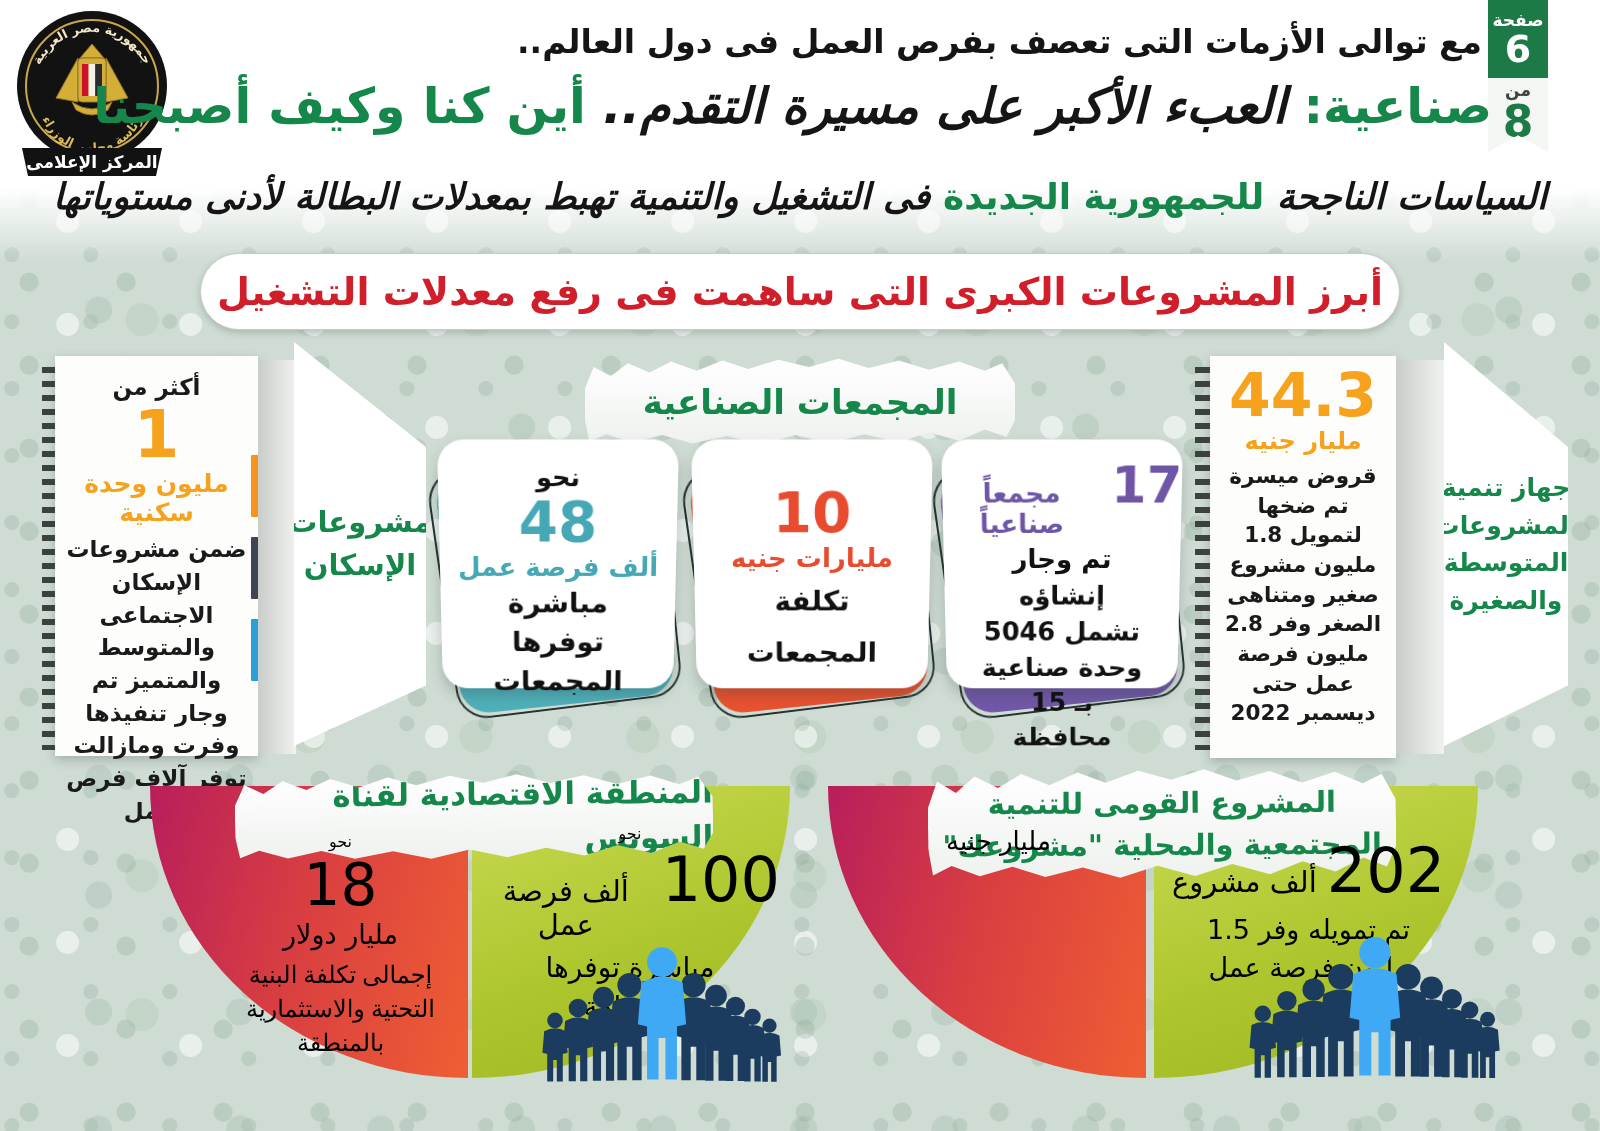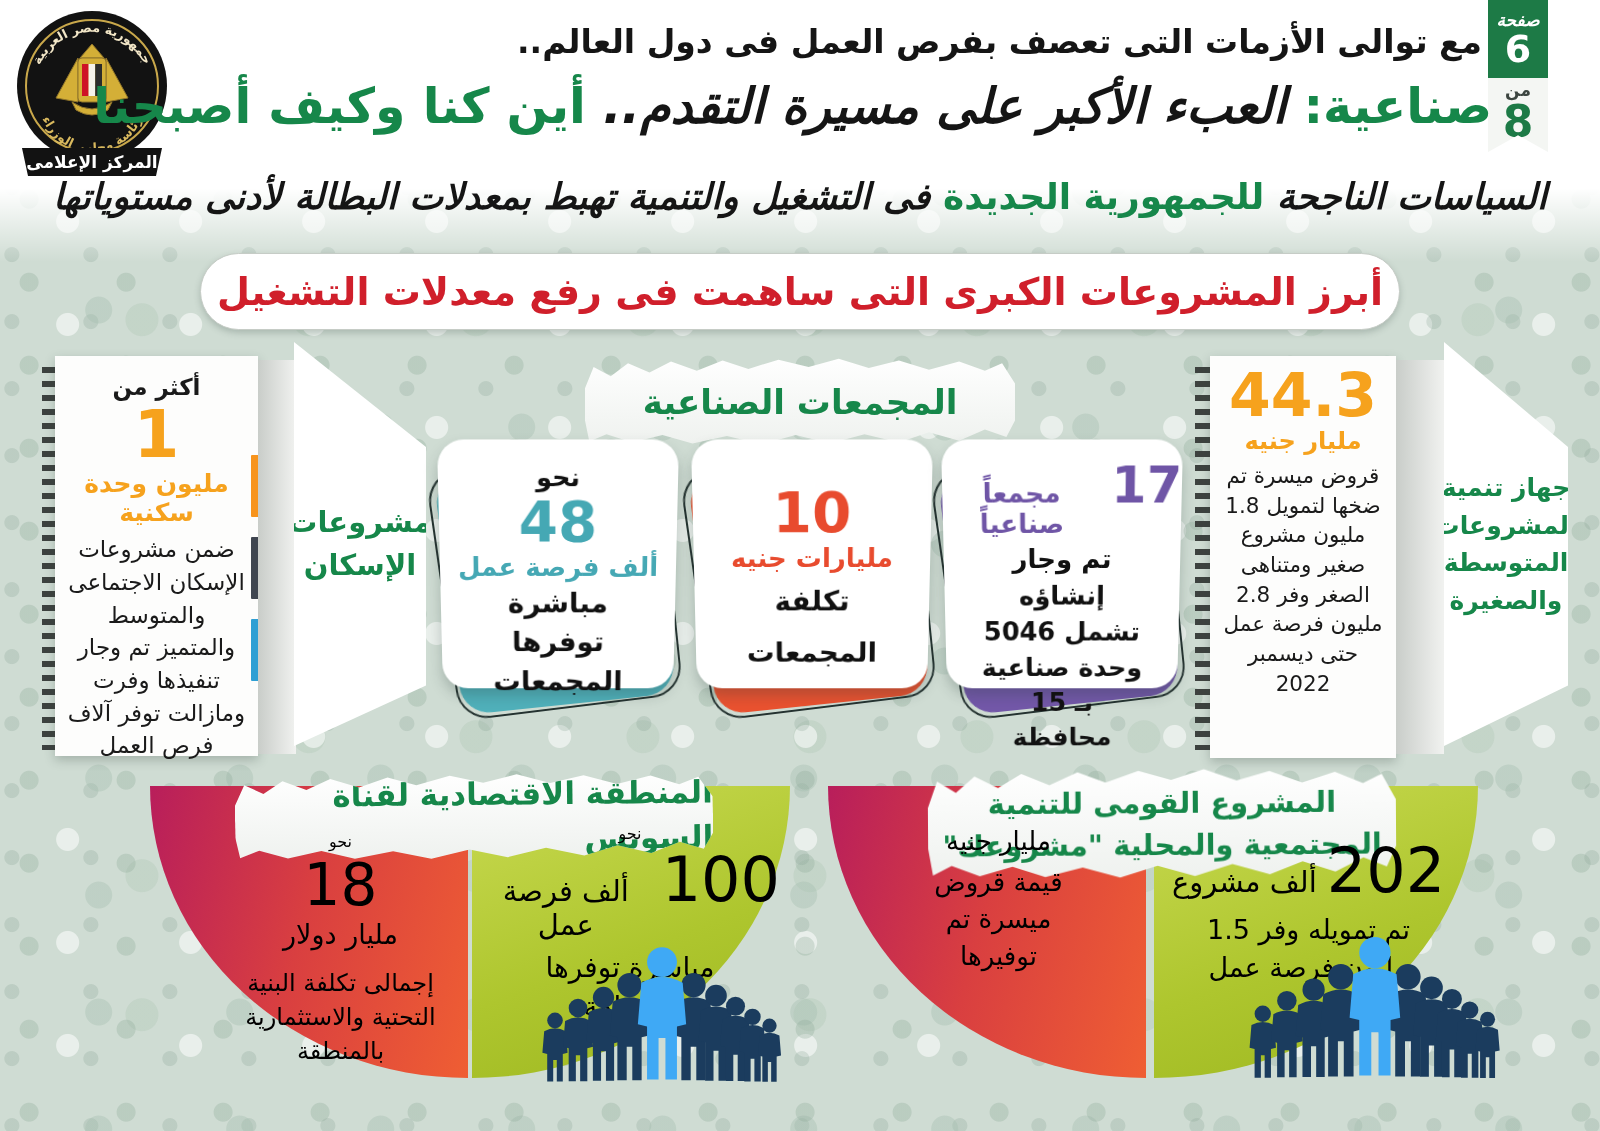--- a/index.html
+++ b/index.html
@@ -35,21 +35,21 @@
     border:1px solid #c6ccc6; border-radius:42px; box-shadow:0 3px 6px rgba(60,80,70,.25);
     display:flex; align-items:center; justify-content:center;
     font-size:38px; font-weight:bold; color:#d01f2b; }
 
   
   .ribbon { right:52px; top:0; width:60px; height:152px;
     clip-path:polygon(0 0,100% 0,100% 100%,50% 89%,0 100%);
     filter:drop-shadow(0 2px 2px rgba(0,0,0,.25)); }
   .ribbon .rg { height:78px; background:#1d7a46; color:#fff; display:flex; flex-direction:column; align-items:center; justify-content:center; }
   .ribbon .rw { height:74px; background:#f4f6f3; display:flex; flex-direction:column; align-items:center; }
-  .ribbon .lab { font-size:17px; font-weight:bold;font-style:italic; }
+  .ribbon .lab { font-size:17px; font-weight:bold; }
   .ribbon .num6 { font-size:38px; font-weight:bold; line-height:1; }
   .ribbon .min { font-size:17px; font-weight:bold; color:#3c4540; margin-top:2px; }
   .ribbon .num8 { font-size:44px; font-weight:bold; color:#1d7a46; line-height:1; }
 
   
   .logo { left:12px; top:6px; width:160px; height:178px; }
 
   
   .torn { clip-path:polygon(0% 35%,2% 12%,6% 22%,10% 8%,15% 18%,20% 6%,26% 16%,32% 5%,38% 14%,45% 4%,52% 12%,59% 3%,66% 13%,73% 5%,80% 15%,87% 6%,93% 16%,97% 8%,100% 30%,100% 70%,98% 88%,93% 80%,87% 92%,80% 83%,73% 94%,65% 85%,57% 95%,49% 86%,41% 96%,33% 87%,25% 95%,18% 86%,11% 94%,5% 85%,1% 93%,0% 70%);
     background:linear-gradient(to bottom,#ffffff,#eef1ee);
@@ -71,21 +71,21 @@
     display:flex; align-items:center; justify-content:center; }
   .flag-l { left:294px; top:342px; width:132px; height:404px; }
   .flag-r { left:1444px; top:342px; width:124px; height:404px; }
   .flag .t { color:#16874a; font-weight:bold; text-align:center; line-height:1.5; }
   .flag-l .t { font-size:29px; }
   .flag-r .t { font-size:25px; }
 
   .page .pfx { font-size:23px; color:#1a1a1a; font-weight:bold; text-align:center; }
   .page .bignum { font-size:66px; color:#f6a21d; font-weight:bold; text-align:center; line-height:1.05; }
   .page .unit { font-size:25px; color:#f6a21d; font-weight:bold; text-align:center; }
-  .page .desc { font-weight:normal; color:#1a1a1a; text-align:center; margin:6px auto 0; }
+  .page .desc { font-weight:bold; color:#1a1a1a; text-align:center; margin:6px auto 0; }
   .page-l .desc { width:182px; font-size:23px; line-height:1.42; }
   .page-r .bignum { font-size:60px; }
   .page-r .unit { font-size:24px; }
   .page-r .desc { width:168px; font-size:21.5px; line-height:1.38; }
 
   
   .card { width:256px; height:282px; }
   .card .back { position:absolute; inset:26px 20px 14px 18px; border-radius:30px;
     transform:rotate(-6deg) perspective(600px) rotateX(-6deg); }
   .card .backline { position:absolute; inset:20px 14px 10px 12px; border-radius:32px;
@@ -113,21 +113,21 @@
   .fan-red { left:0; width:318px; border-bottom-left-radius:100% 100%;
     background:linear-gradient(105deg,#b81e5b 0%,#d93f40 48%,#ef5e33 100%); }
   .fan-lime { left:322px; width:318px; border-bottom-right-radius:100% 100%;
     background:linear-gradient(160deg,#c9da52 0%,#aec62e 55%,#9cb61f 100%); }
   .fan-title { font-weight:bold; color:#16874a; line-height:1.45; }
   .titleA { left:85px; top:-14px; width:478px; height:90px; font-size:31px; transform:rotate(-.6deg); }
   .titleB { left:100px; top:-20px; width:468px; height:116px; font-size:29px; transform:rotate(-.4deg); }
   .rtxtA { left:78px; top:46px; width:225px; text-align:center; }
   .rtxtA .wnum { font-size:58px; }
   .rtxtA .wunit{ font-size:27px; }
-  .rtxtA .bdesc{ font-size:24px; width:225px; margin:16px auto 0; line-height:1.42; }
+  .rtxtA .bdesc{ font-size:24px; width:225px; margin:8px auto 0; line-height:1.42;font-family:Liberation Serif, serif; }
   .gtxtA { left:330px; top:38px; width:300px; text-align:center; }
   .gtxtA .wnum { font-size:62px; }
   .gtxtA .wunit{ font-size:29px; }
   .gtxtA .bdesc{ font-size:28px; width:215px; margin:6px auto 0; line-height:1.4; }
   .rtxtB { left:58px; top:40px; width:225px; text-align:center; }
   .rtxtB .wnum { font-size:58px; }
   .rtxtB .wunit{ font-size:26px; }
   .rtxtB .bdesc{ font-size:26px; width:170px; margin:8px auto 0; line-height:1.42; }
   .gtxtB { left:328px; top:48px; width:305px; text-align:center; }
   .gtxtB .wnum { font-size:62px; }
@@ -311,21 +311,20 @@
 
   <div class="abs group groupB">
     <div class="fan fan-red"></div>
     <div class="fan fan-lime" style="left:326px; width:324px;"></div>
     <div class="abs torn fan-title titleB">
       <span>المشروع القومى للتنمية</span>
       <span>المجتمعية والمحلية "مشروعك"</span>
     </div>
     <div class="abs rtxtB">
       <div class="wunit">مليار جنيه</div>
-      <div class="bdesc">قيمة قروض ميسرة تم توفيرها</div>
     </div>
     <div class="abs gtxtB">
       <div class="numline">
         <span class="wnum">202</span>
         <span class="wunit">ألف مشروع</span>
       </div>
       <div class="bdesc">تم تمويله وفر 1.5 مليون فرصة عمل</div>
     </div>
     <svg class="people peopleB" viewBox="0 0 250 140">
       <use href="#prs" x="0" y="68" width="32" height="72" fill="#1b3c5e"></use>

